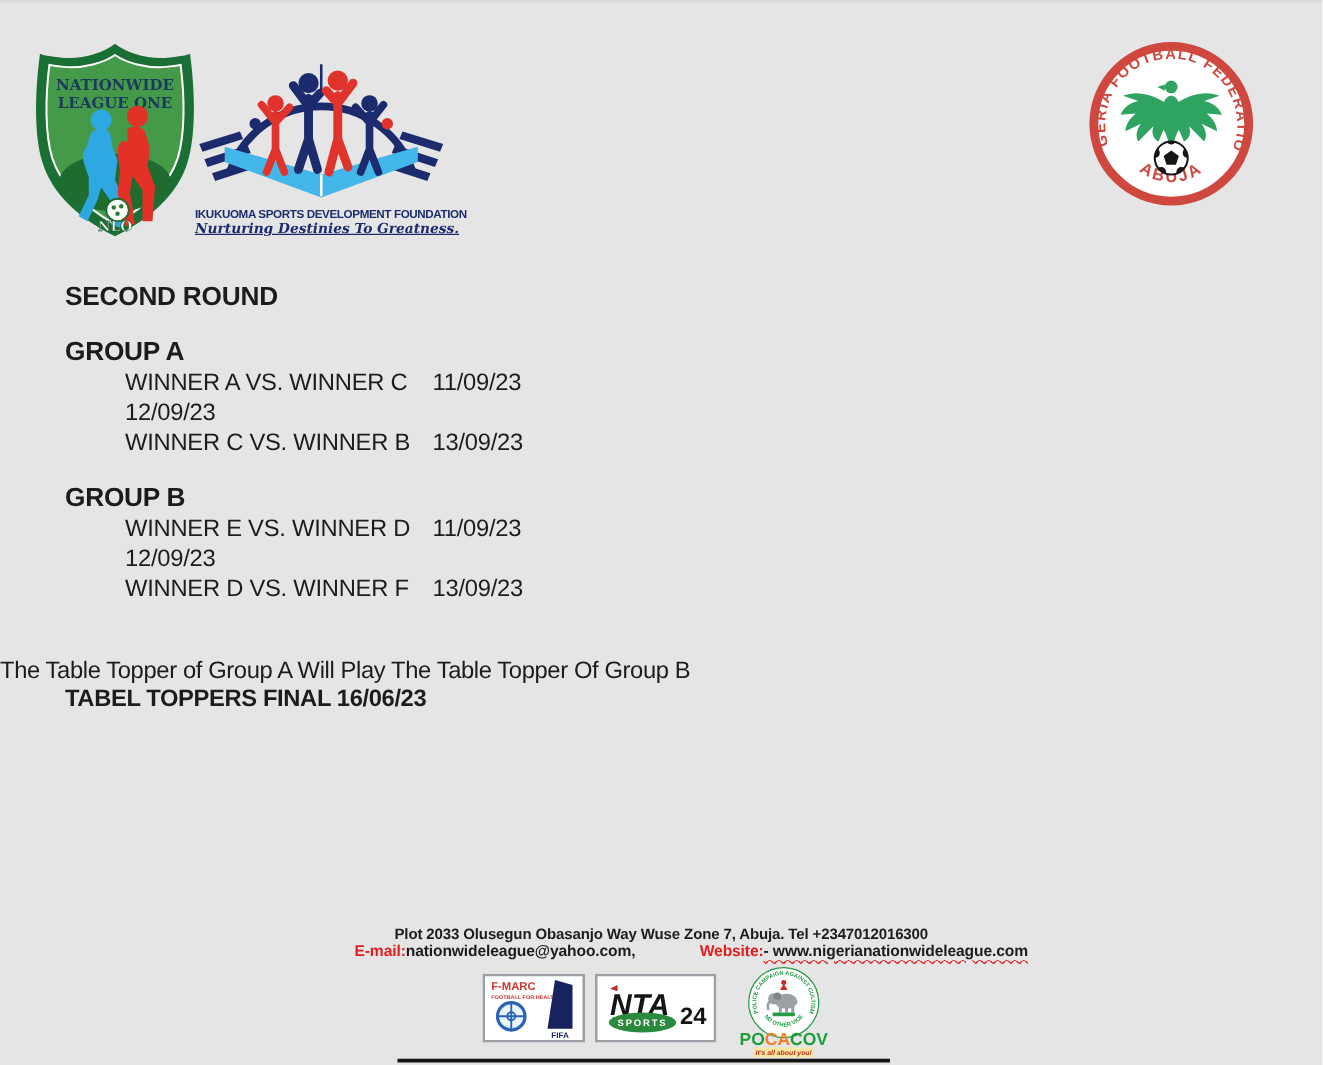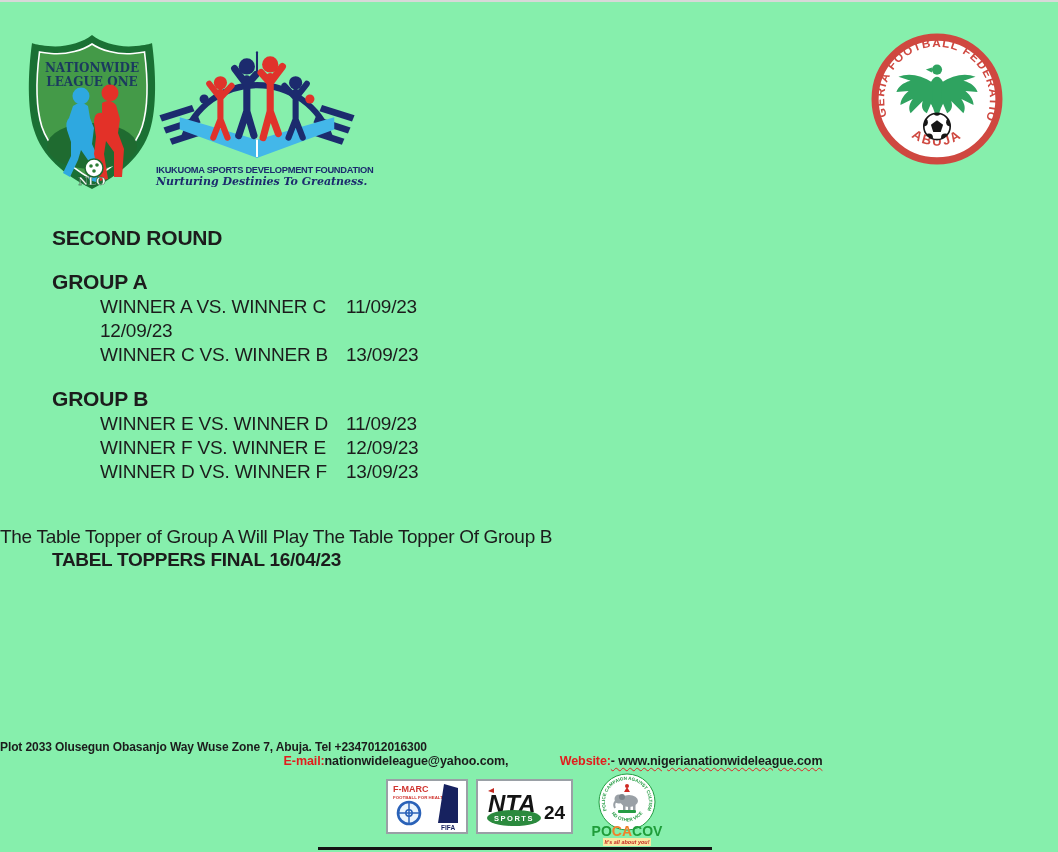--- a/index.html
+++ b/index.html
@@ -1,56 +1,56 @@
 <!DOCTYPE html>
 <html><head>
 <meta charset="utf-8">
 <style>
   html,body{margin:0;padding:0;background:#ffffff;}
   .page{
     position:relative;
     width:1058px;height:852px;
-    background:#86efac;
+    background:#e5e5e5;
     font-family:"Liberation Sans",sans-serif;
     color:#1c1c1c;
     border-top:2px solid #d8d8d8;
     box-sizing:border-box;
     overflow:hidden;
   }
   .abs{position:absolute;}
 
   
   .logo-nlo{left:24px;top:28px;width:136px;height:166px;}
   .logo-iku{left:156px;top:34px;width:202px;text-align:left;}
   .iku-name{
     font-size:9.3px;font-weight:bold;letter-spacing:-0.3px;
     color:#1c2b6e;margin-top:1px;white-space:nowrap;
   }
   .iku-tagline{
     font-family:"DejaVu Serif",serif;font-style:italic;font-weight:bold;
-    font-size:11px;color:#1c2b6e;margin-top:0;white-space:nowrap;
+    font-size:11px;color:#1c2b6e;margin-top:0;white-space:nowrap;text-decoration:underline;
   }
   .logo-nff{left:870px;top:30px;width:134px;height:134px;}
 
   
   .round-title{left:52px;top:224px;font-size:21px;font-weight:bold;letter-spacing:-0.2px;}
   .group-head{font-size:21px;font-weight:bold;letter-spacing:-0.2px;}
   .group-a-head{left:52px;top:268px;}
   .group-b-head{left:52px;top:385px;}
   .fixture-list{left:100px;}
   .fixtures-a{top:293px;}
   .fixtures-b{top:410px;}
   .fixture-row{display:flex;font-size:19px;line-height:24px;letter-spacing:-0.2px;}
   .fixture-match{width:246px;white-space:nowrap;}
   .fixture-date{white-space:nowrap;text-align:center;}
   .note-line{left:0;top:524px;width:100%;text-align:left;font-size:19px;letter-spacing:-0.3px;}
   .final-line{left:52px;top:547px;font-size:19px;font-weight:bold;letter-spacing:-0.3px;}
 
   
-  .footer-address{left:0;top:738px;width:100%;text-align:left;font-size:12px;font-weight:bold;letter-spacing:-0.1px;}
+  .footer-address{left:0;top:738px;width:100%;text-align:center;font-size:12px;font-weight:bold;letter-spacing:-0.1px;}
   .footer-contact{left:0;top:752px;width:100%;text-align:center;font-size:12.5px;font-weight:bold;letter-spacing:-0.1px;}
   .red-label{color:#e11d1d;padding-left:48px;}
   .site-url{text-decoration:underline wavy #d22 1px;text-underline-offset:2px;}
   .logos-row{left:0;top:770px;width:100%;display:flex;justify-content:center;align-items:flex-start;gap:8px;}
   .partner-box{margin-top:7px;}
   .bottom-rule{left:318px;top:845px;width:394px;height:3px;background:#141414;}
 </style>
 </head>
 <body>
 
@@ -177,31 +177,30 @@
     </div>
   </div>
 
   <div class="abs group-head group-b-head">GROUP B</div>
   <div class="abs fixture-list fixtures-b">
     <div class="fixture-row">
       <span class="fixture-match">WINNER E VS. WINNER D</span>
       <span class="fixture-date">11/09/23</span>
     </div>
     <div class="fixture-row">
-      <span class="fixture-match">WINNER F VS. WINNER E</span>
       <span class="fixture-date">12/09/23</span>
     </div>
     <div class="fixture-row">
       <span class="fixture-match">WINNER D VS. WINNER F</span>
       <span class="fixture-date">13/09/23</span>
     </div>
   </div>
 
   <div class="abs note-line">The Table Topper of Group A Will Play The Table Topper Of Group B</div>
-  <div class="abs final-line">TABEL TOPPERS FINAL 16/04/23</div>
+  <div class="abs final-line">TABEL TOPPERS FINAL 16/06/23</div>
 
   <div class="abs footer-address">Plot 2033 Olusegun Obasanjo Way Wuse Zone 7, Abuja. Tel +2347012016300</div>
 
   <div class="abs footer-contact">
     <span class="red-label">E-mail:</span><span>nationwideleague@yahoo.com,</span>
     <span class="red-label">Website:</span><span class="site-url">- www.nigerianationwideleague.com</span>
   </div>
 
   <div class="abs logos-row">
 

